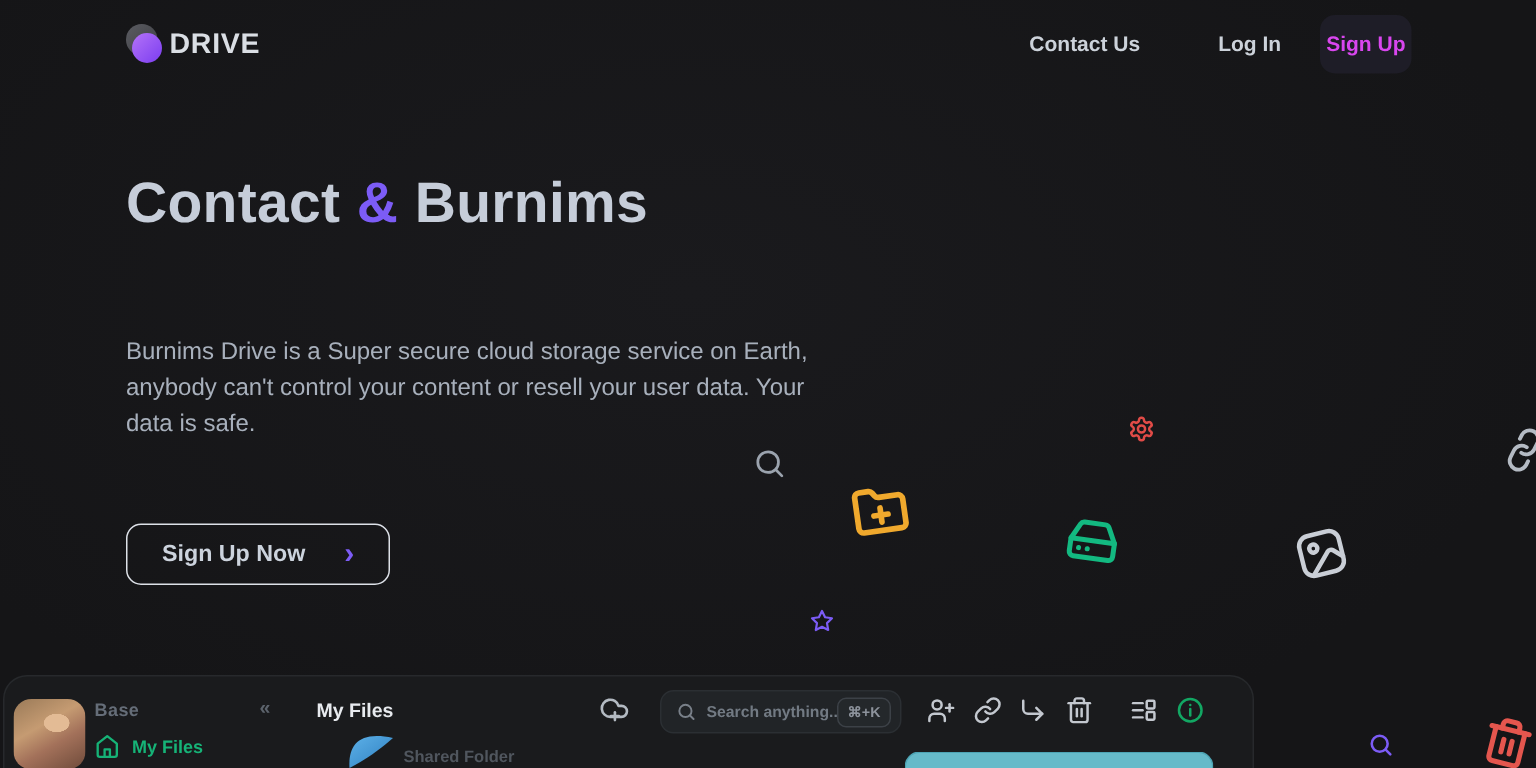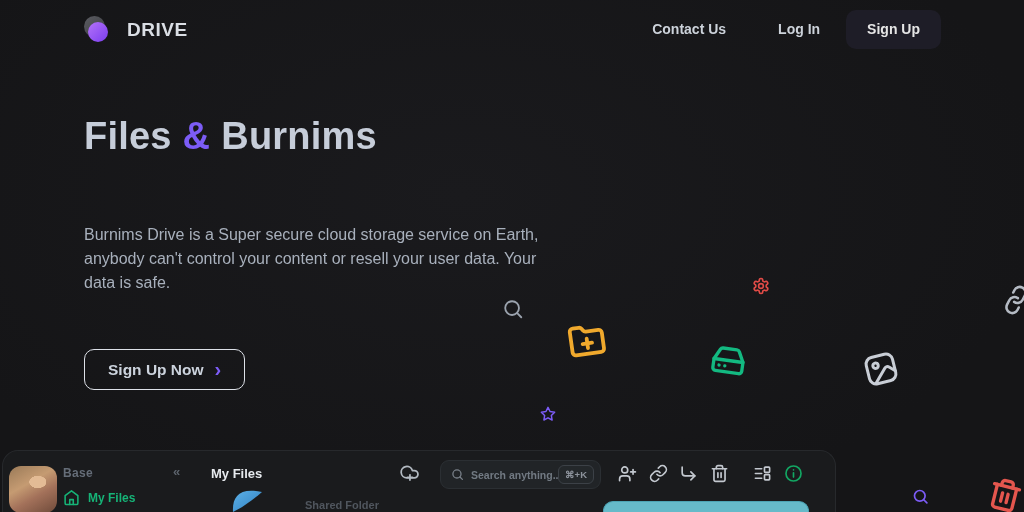--- a/index.html
+++ b/index.html
@@ -6,42 +6,42 @@
   html,body { width:1024px; height:512px; overflow:hidden; }
   body {
     font-family:"Liberation Sans", sans-serif;
     background:radial-gradient(900px 520px at 45% 38%, #1a1a1d 0%, #151517 65%);
     color:#c6cdd9; position:relative;
   }
   svg { display:block; }
 
   
   .header { position:absolute; left:0; top:0; width:1024px; height:58px; }
-  .logo { position:absolute; left:84px; top:16px; display:flex; align-items:center; gap:16px; }
+  .logo { position:absolute; left:84px; top:16px; display:flex; align-items:center; gap:2px; }
   .logo-blob { position:relative; width:27px; height:27px; }
   .logo-blob::before { content:""; position:absolute; left:0; top:0; width:21px; height:21px;
     border-radius:50%; background:linear-gradient(135deg,#5b5c62,#3c3d42); }
   .logo-blob::after { content:""; position:absolute; left:4px; top:6px; width:20px; height:20px;
     border-radius:50%; background:linear-gradient(135deg,#b473f8,#7b3df0); }
   .logo-text { font-size:19px; font-weight:800; letter-spacing:0.5px; color:#dadee4; }
   .nav { position:absolute; right:83px; top:0; height:58px; display:flex; align-items:center; }
   .nav-link { font-size:14px; font-weight:700; color:#ccd2da; cursor:pointer; }
   .nav-link.contact { margin-right:52px; }
   .nav-link.login { margin-right:26px; }
-  .nav-signup { height:39px; padding:0 21px; display:flex; align-items:center;
-    background:#1e1d27; border-radius:10px; font-size:14px; font-weight:800; color:#e5e5e5; cursor:pointer; }
+  .nav-signup { height:39px; padding:0 4px; display:flex; align-items:center;
+    background:#1e1d27; border-radius:10px; font-size:14px; font-weight:800; color:#d946ef; cursor:pointer; }
 
   
   .hero-title { position:absolute; left:84px; top:112px; font-size:38px; font-weight:800;
     line-height:49px; color:#c6cdd9; letter-spacing:0.2px; }
   .amp { color:#7c5cf6; margin:0 11px; }
   .hero-desc { position:absolute; left:84px; top:223px; width:468px; font-size:16px;
     font-weight:500; line-height:24px; color:#a8b0bc; }
   .cta { position:absolute; left:84px; top:349px; height:41px; display:inline-flex;
-    align-items:center; gap:11px; padding:0 23px; border:1.5px solid #dde1e8;
+    align-items:center; gap:26px; padding:0 23px; border:1.5px solid #dde1e8;
     border-radius:10px; background:transparent; cursor:pointer; }
   .cta-label { font-size:15.5px; font-weight:700; color:#ccd3dd; }
   .cta-arrow { font-size:20px; font-weight:700; color:#7c5cf6; line-height:1; margin-top:-2px; }
 
   
   .fl { position:absolute; }
 
   
   .panel { position:absolute; left:2px; top:450px; width:834px; height:62px;
     background:#1a1b1d; border:1px solid #27292c; border-bottom:none;
@@ -66,39 +66,39 @@
   .search-pill input { flex:1; min-width:0; background:transparent; border:none; outline:none;
     font-family:"Liberation Sans", sans-serif; font-size:10.5px; font-weight:600; color:#aab0b9;
     margin-left:7px; }
   .search-pill input::placeholder { color:#727a83; }
   .kbd { font-size:9.5px; font-weight:700; color:#8d939c; padding:3px 6px;
     border:1px solid #3c4147; border-radius:6px; background:#24282b; white-space:nowrap; }
   .tb { position:absolute; top:13px; color:#c3c8cf; cursor:pointer; }
   .teal-card { position:absolute; left:600px; top:50px; width:206px; height:12px;
     background:#66bac9; border:1px solid #4da4b4; border-bottom:none; border-radius:10px 10px 0 0; }
   .fin { position:absolute; left:228px; top:34px; }
-  .shared-label { position:absolute; left:266px; top:48px; font-size:11px; font-weight:700; color:#50565e;margin-left:36px; }
+  .shared-label { position:absolute; left:266px; top:48px; font-size:11px; font-weight:700; color:#50565e; }
 </style>
 </head>
 <body>
 
 <div class="header">
   <div class="logo">
     <span class="logo-blob"></span>
     <span class="logo-text">DRIVE</span>
   </div>
   <div class="nav">
     <span class="nav-link contact">Contact Us</span>
     <span class="nav-link login">Log In</span>
     <span class="nav-signup">Sign Up</span>
   </div>
 </div>
 
 <h1 class="hero-title">
-  <span>Files</span><span class="amp">&amp;</span><span>Burnims</span><br>
+  <span>Contact</span><span class="amp">&amp;</span><span>Burnims</span><br>
 </h1>
 
 <p class="hero-desc">Burnims Drive is a Super secure cloud storage service on Earth, anybody can't control your content or resell your user data. Your data is safe.</p>
 
 <button class="cta">
   <span class="cta-label">Sign Up Now</span>
   <span class="cta-arrow">›</span>
 </button>
 
 <span class="fl" style="left: 502px; top: 298px; color: rgb(155, 163, 174);">

